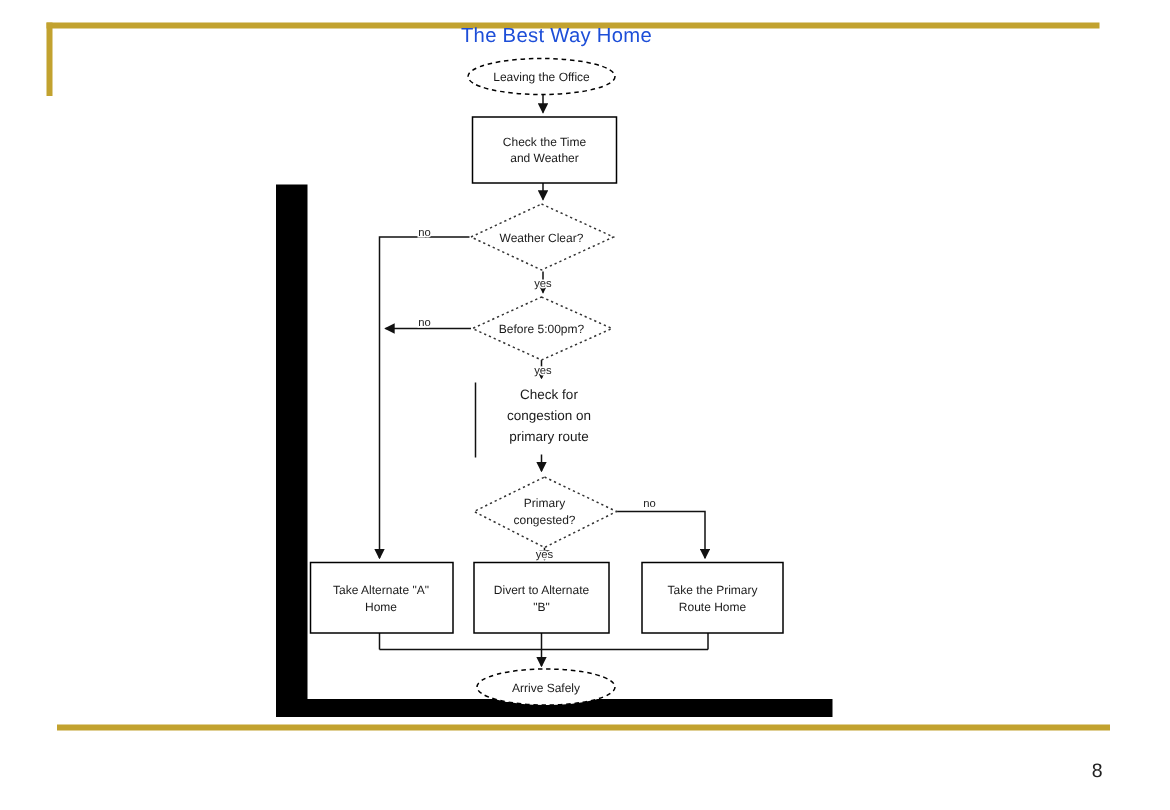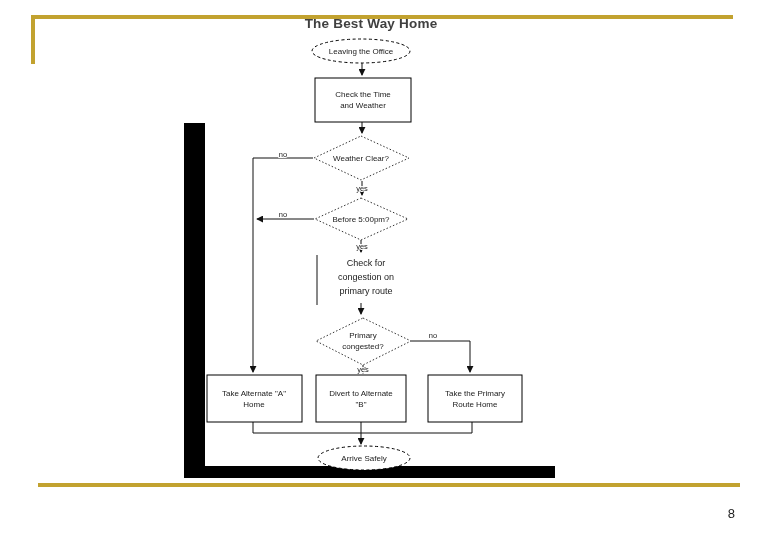--- a/index.html
+++ b/index.html
@@ -11,21 +11,21 @@
   .deco{position:absolute;}
   .gold{background:var(--accent-gold,#C2A22F);}
   .black-bar{background:var(--bar-black,#000000);}
   #top-rule{left:31px;top:15px;width:702px;height:4px;}
   #left-tick{left:31px;top:15px;width:4px;height:49px;}
   #bottom-rule{left:38px;top:483px;width:702px;height:4px;}
   #vbar{left:184px;top:123px;width:21px;height:355px;}
   #hbar{left:184px;top:466px;width:371px;height:12px;}
   #slide-title{
     position:absolute;left:238px;top:16px;width:266px;
-    text-align:center;font-size:13.5px;font-weight:bold;color:#404040;
+    text-align:center;font-size:13.5px;font-weight:normal;color:#1d4ed8;
     letter-spacing:0.2px;
   }
   #page-number{
     position:absolute;top:506px;right:45px;
     font-size:13px;color:#222;
   }
   #flow-svg{position:absolute;left:0;top:0;}
   #flow-svg text{
     font-family:"Liberation Sans", sans-serif;
     font-size:8px;fill:#1a1a1a;text-anchor:middle;

